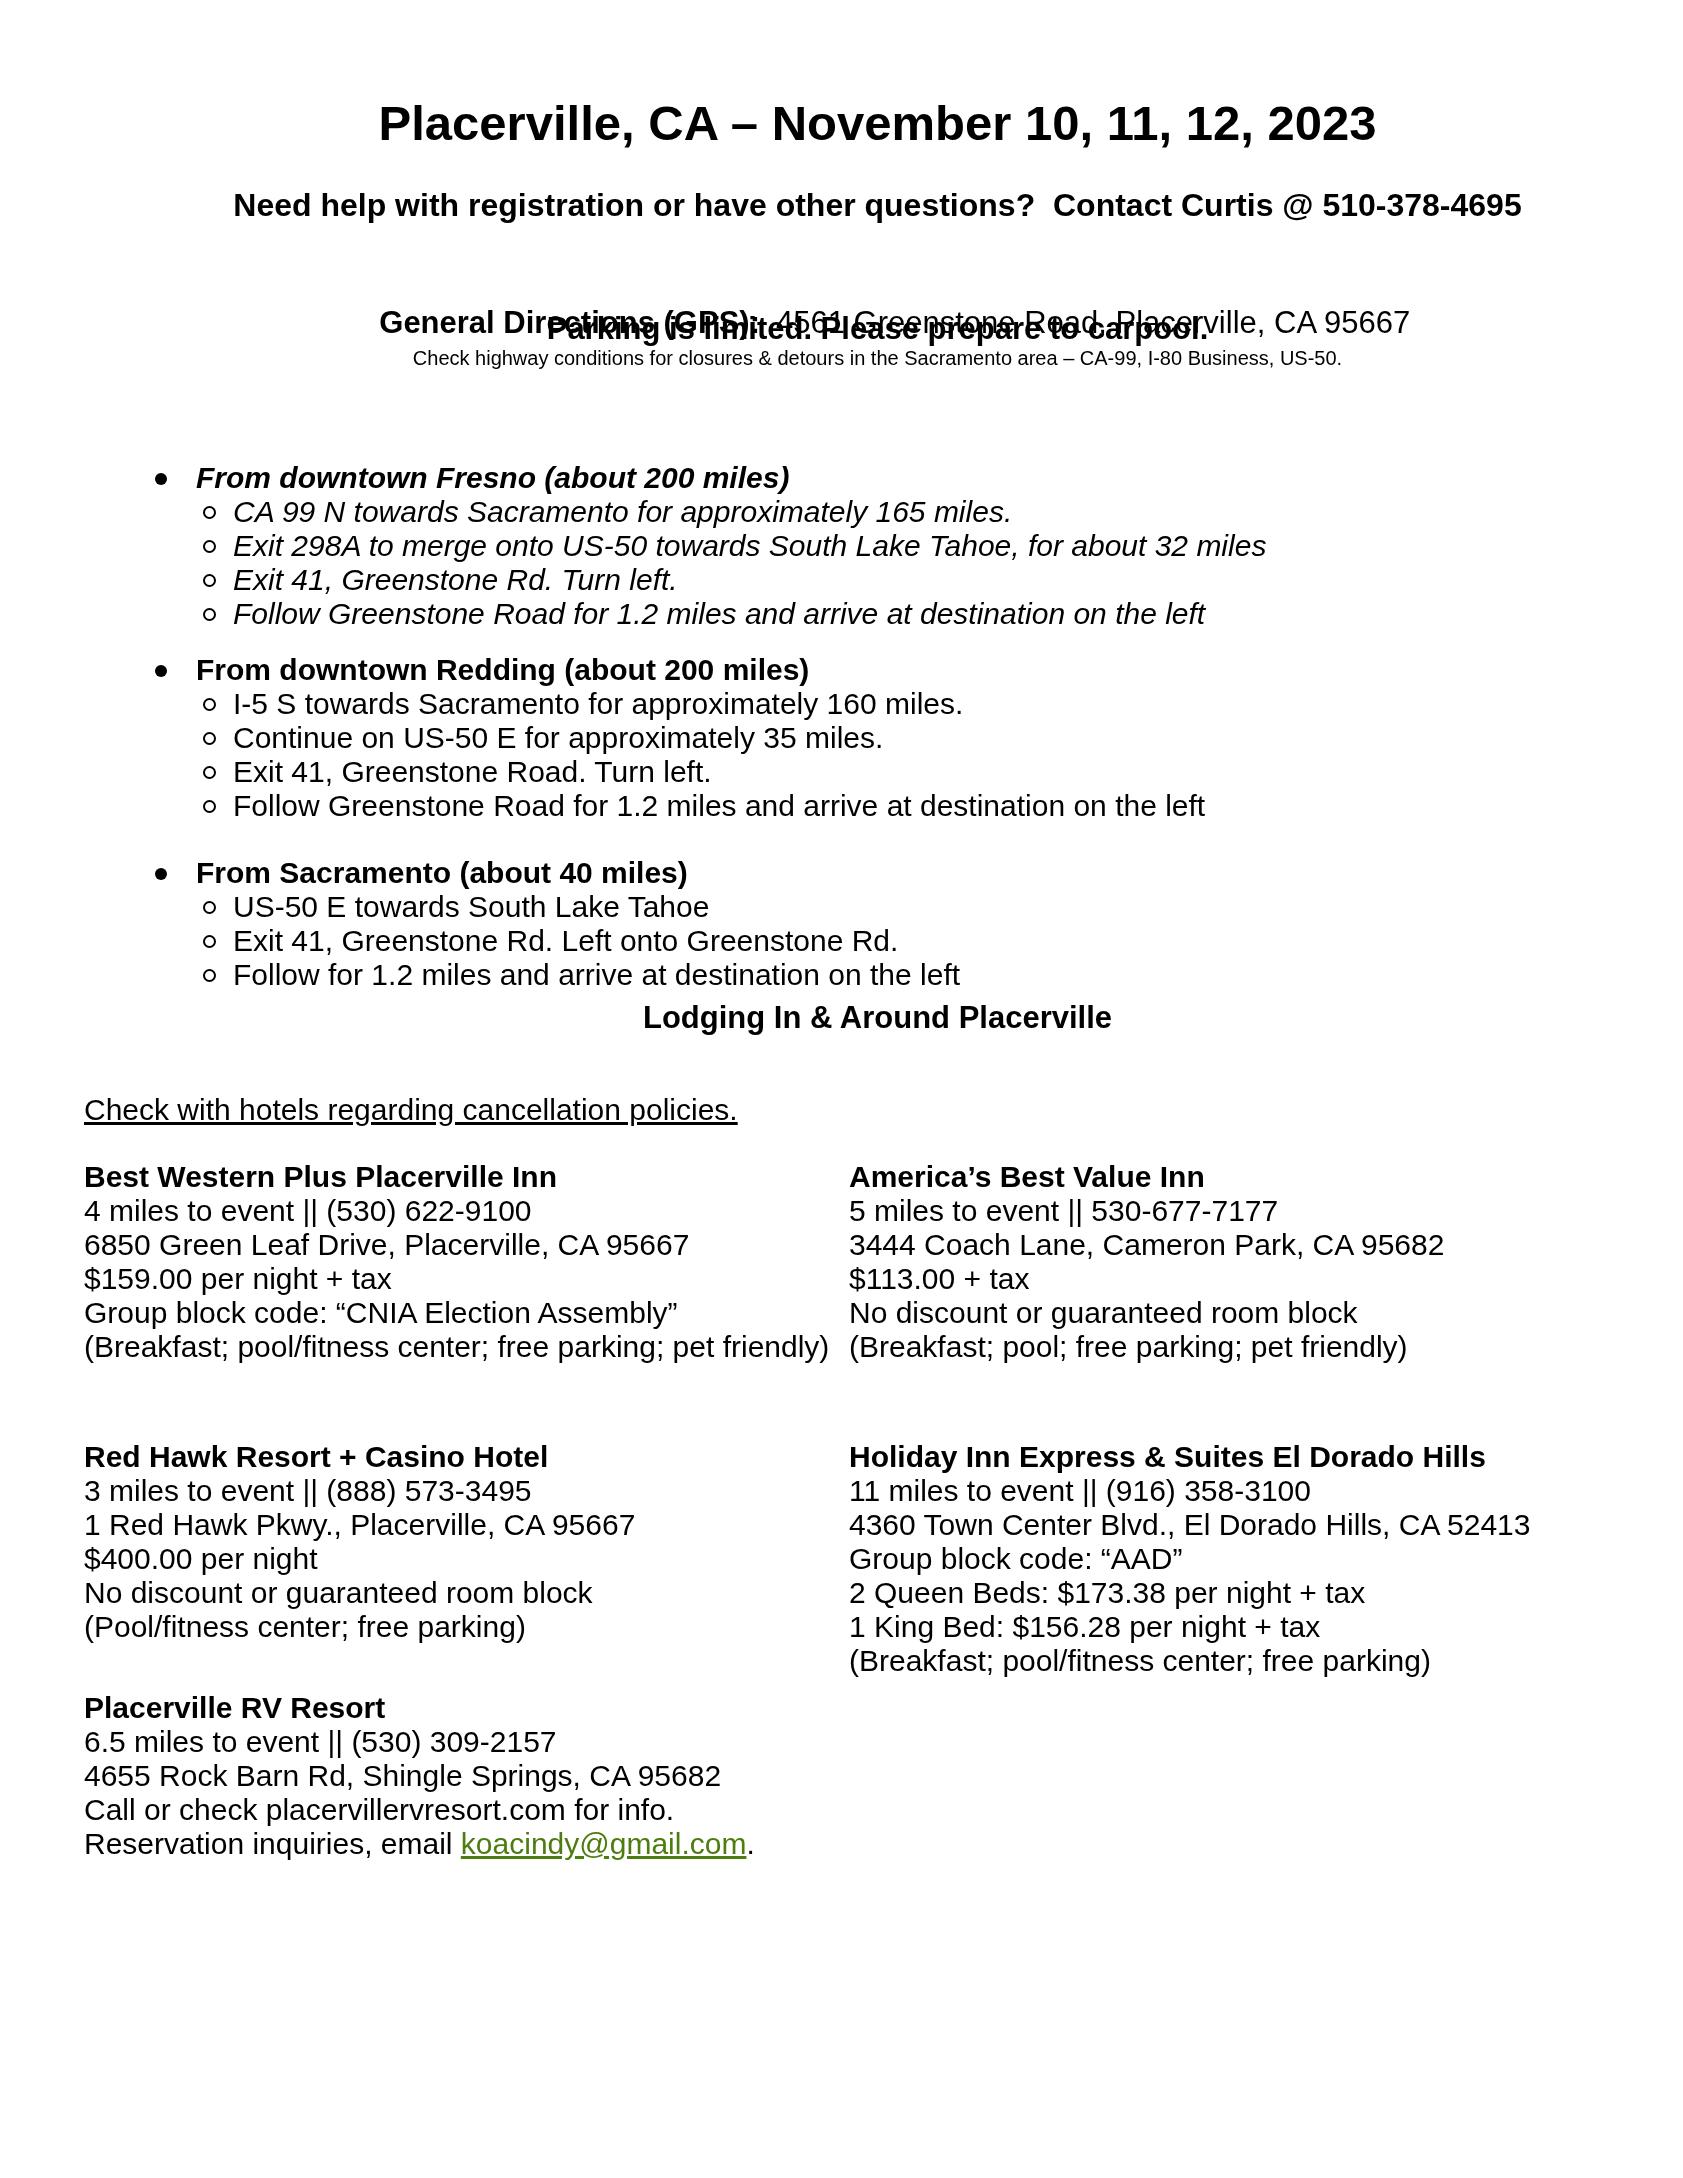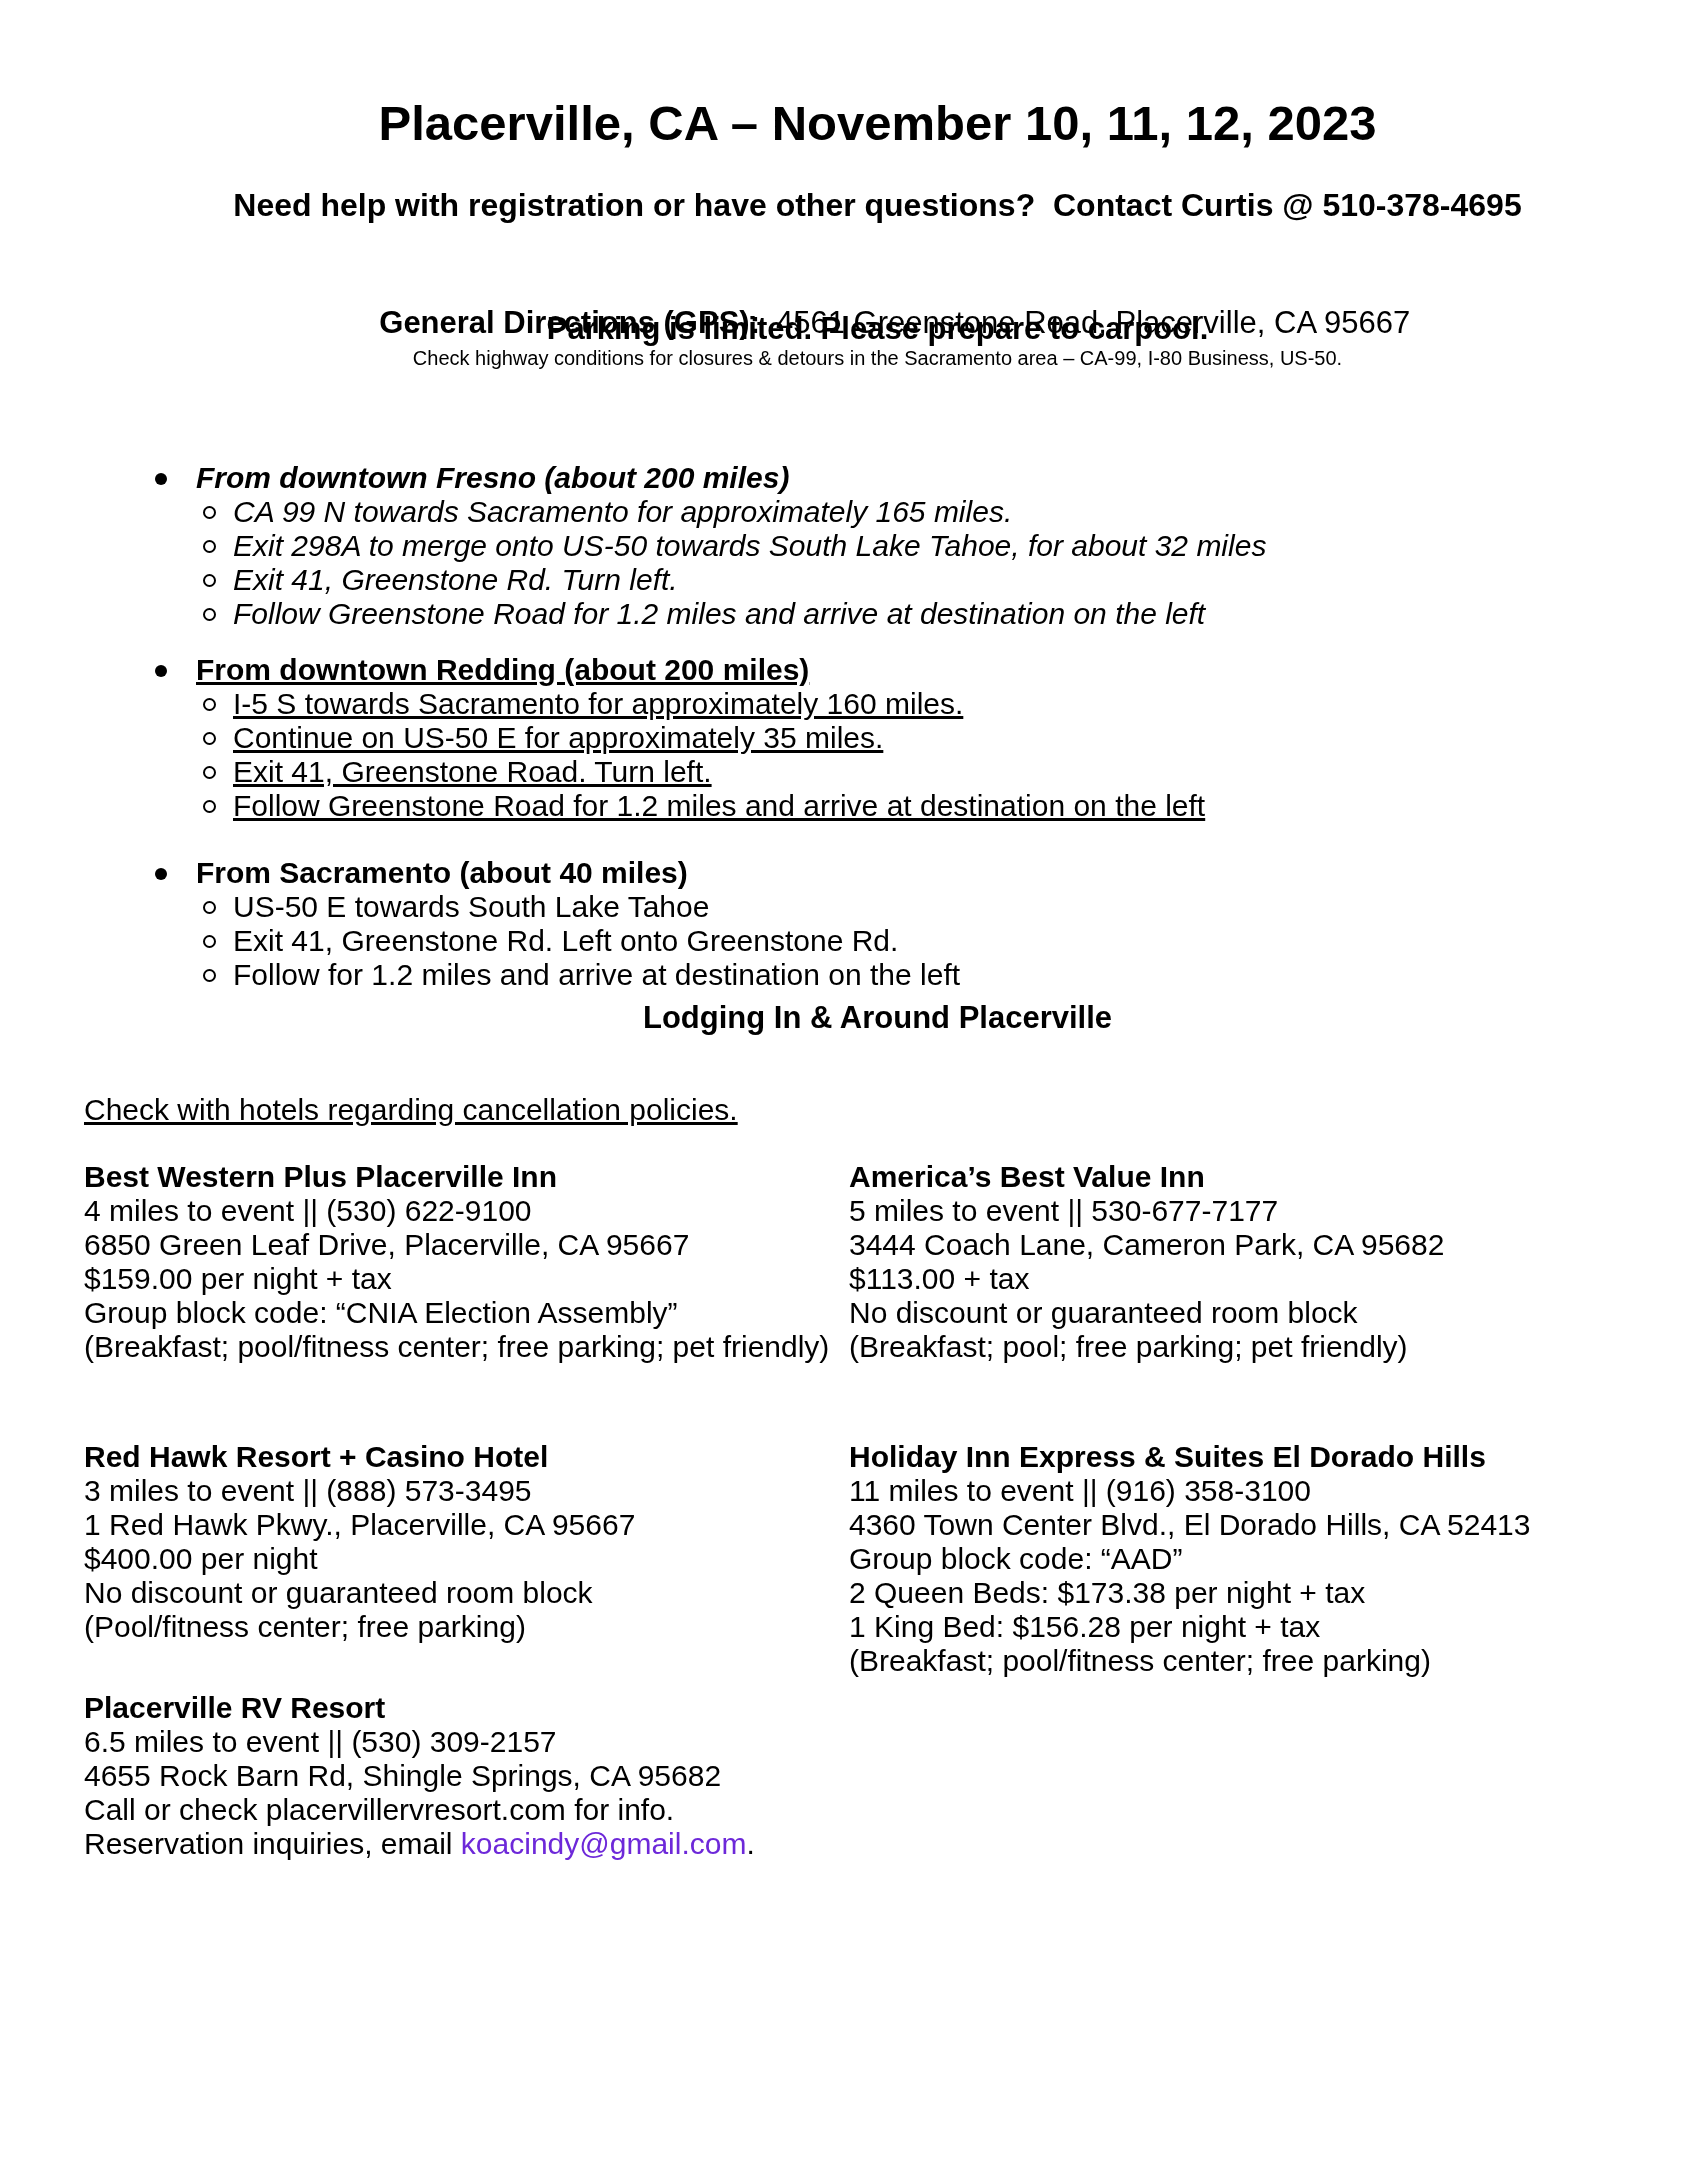--- a/index.html
+++ b/index.html
@@ -46,21 +46,21 @@
     font-size: 20px;
   }
   .dir-group {
     position: absolute;
     left: 84px;
     right: 84px;
     font-size: 30px;
     line-height: 34px;
   }
   #dir-group-0 { top: 461px; font-style: italic; }
-  #dir-group-1 { top: 653px; text-decoration: underline; }
+  #dir-group-1 { top: 653px; }
   #dir-group-2 { top: 856px; }
   .dir-header {
     position: relative;
     padding-left: 112px;
     font-weight: bold;
   }
   .dir-header::before {
     content: "";
     position: absolute;
     left: 71px;
@@ -104,21 +104,22 @@
     line-height: 34px;
   }
   #hotel-0 { left: 84px;  top: 1160px; }
   #hotel-1 { left: 849px; top: 1160px; }
   #hotel-2 { left: 84px;  top: 1440px; }
   #hotel-3 { left: 849px; top: 1440px; }
   #hotel-4 { left: 84px;  top: 1691px; }
   .hotel-name { font-weight: bold; }
   .hotel-line { white-space: pre-wrap; }
   .email-link {
-    color: #6d28d9;
+    color: #4d7c0f;
+    text-decoration: underline;
     cursor: pointer;
   }
 </style>
 </head>
 <body>
 
 <div class="page">
 
   <div class="center-line doc-title">Placerville, CA – November 10, 11, 12, 2023</div>
 

